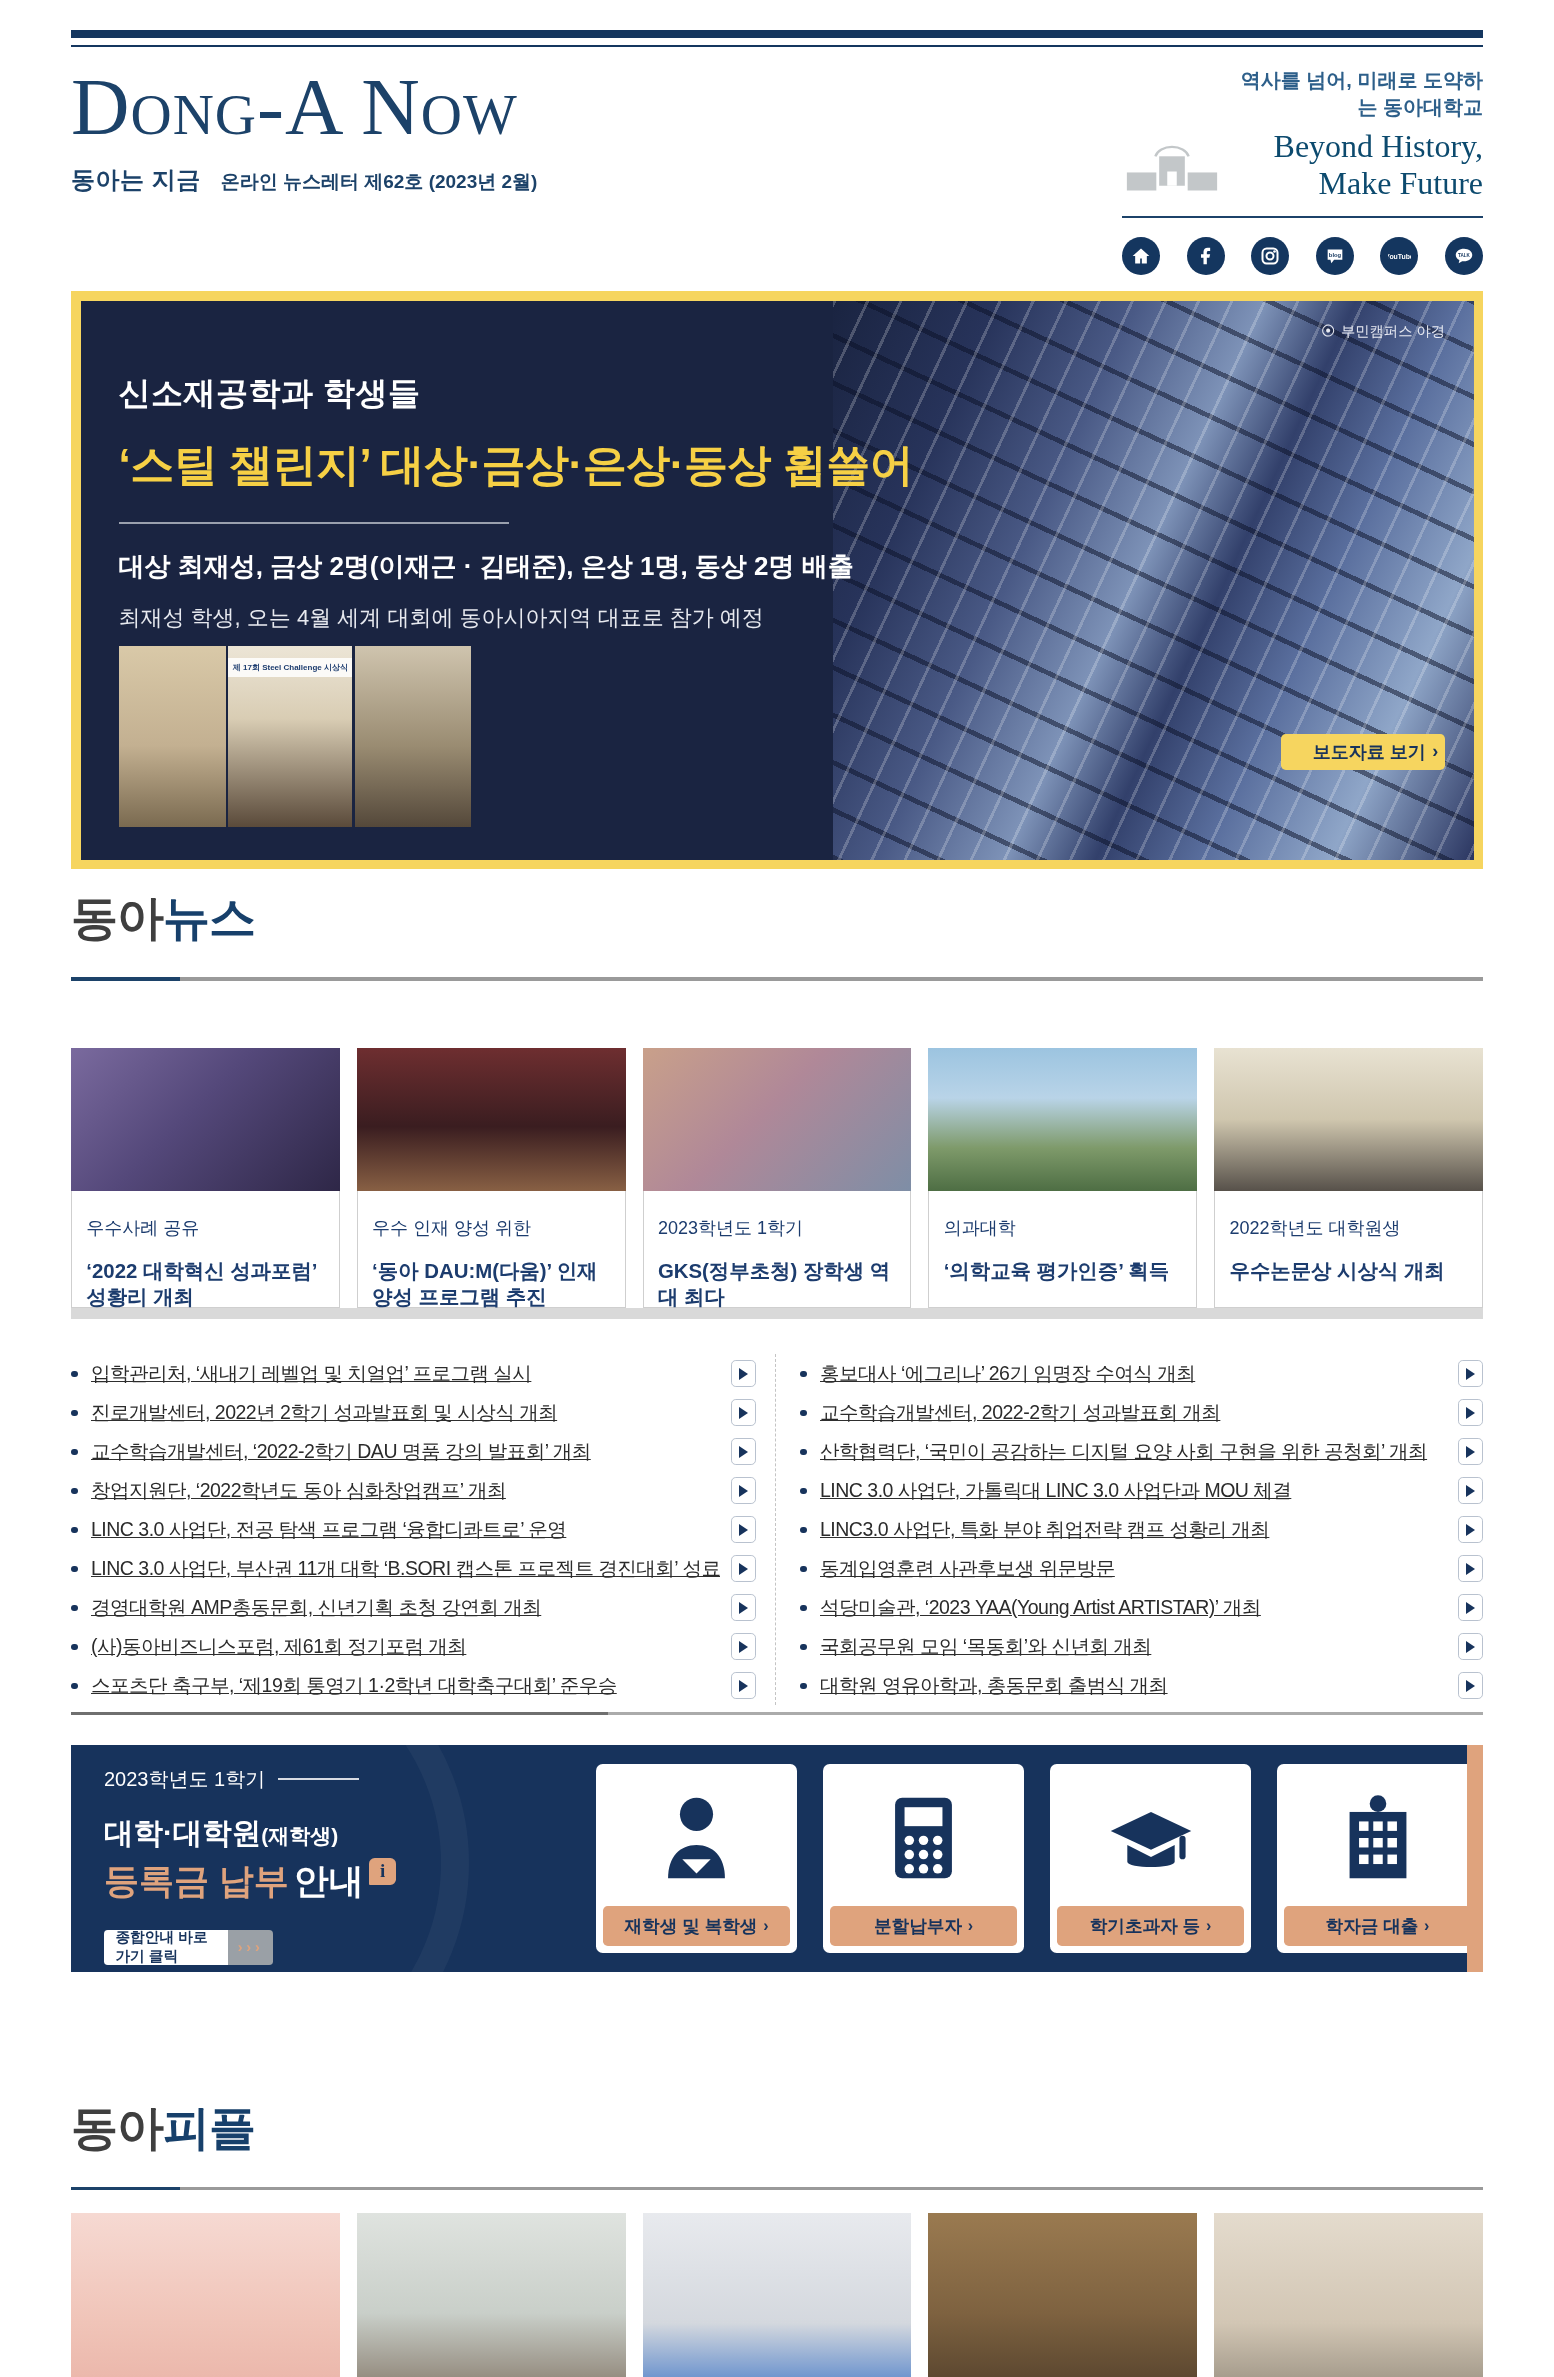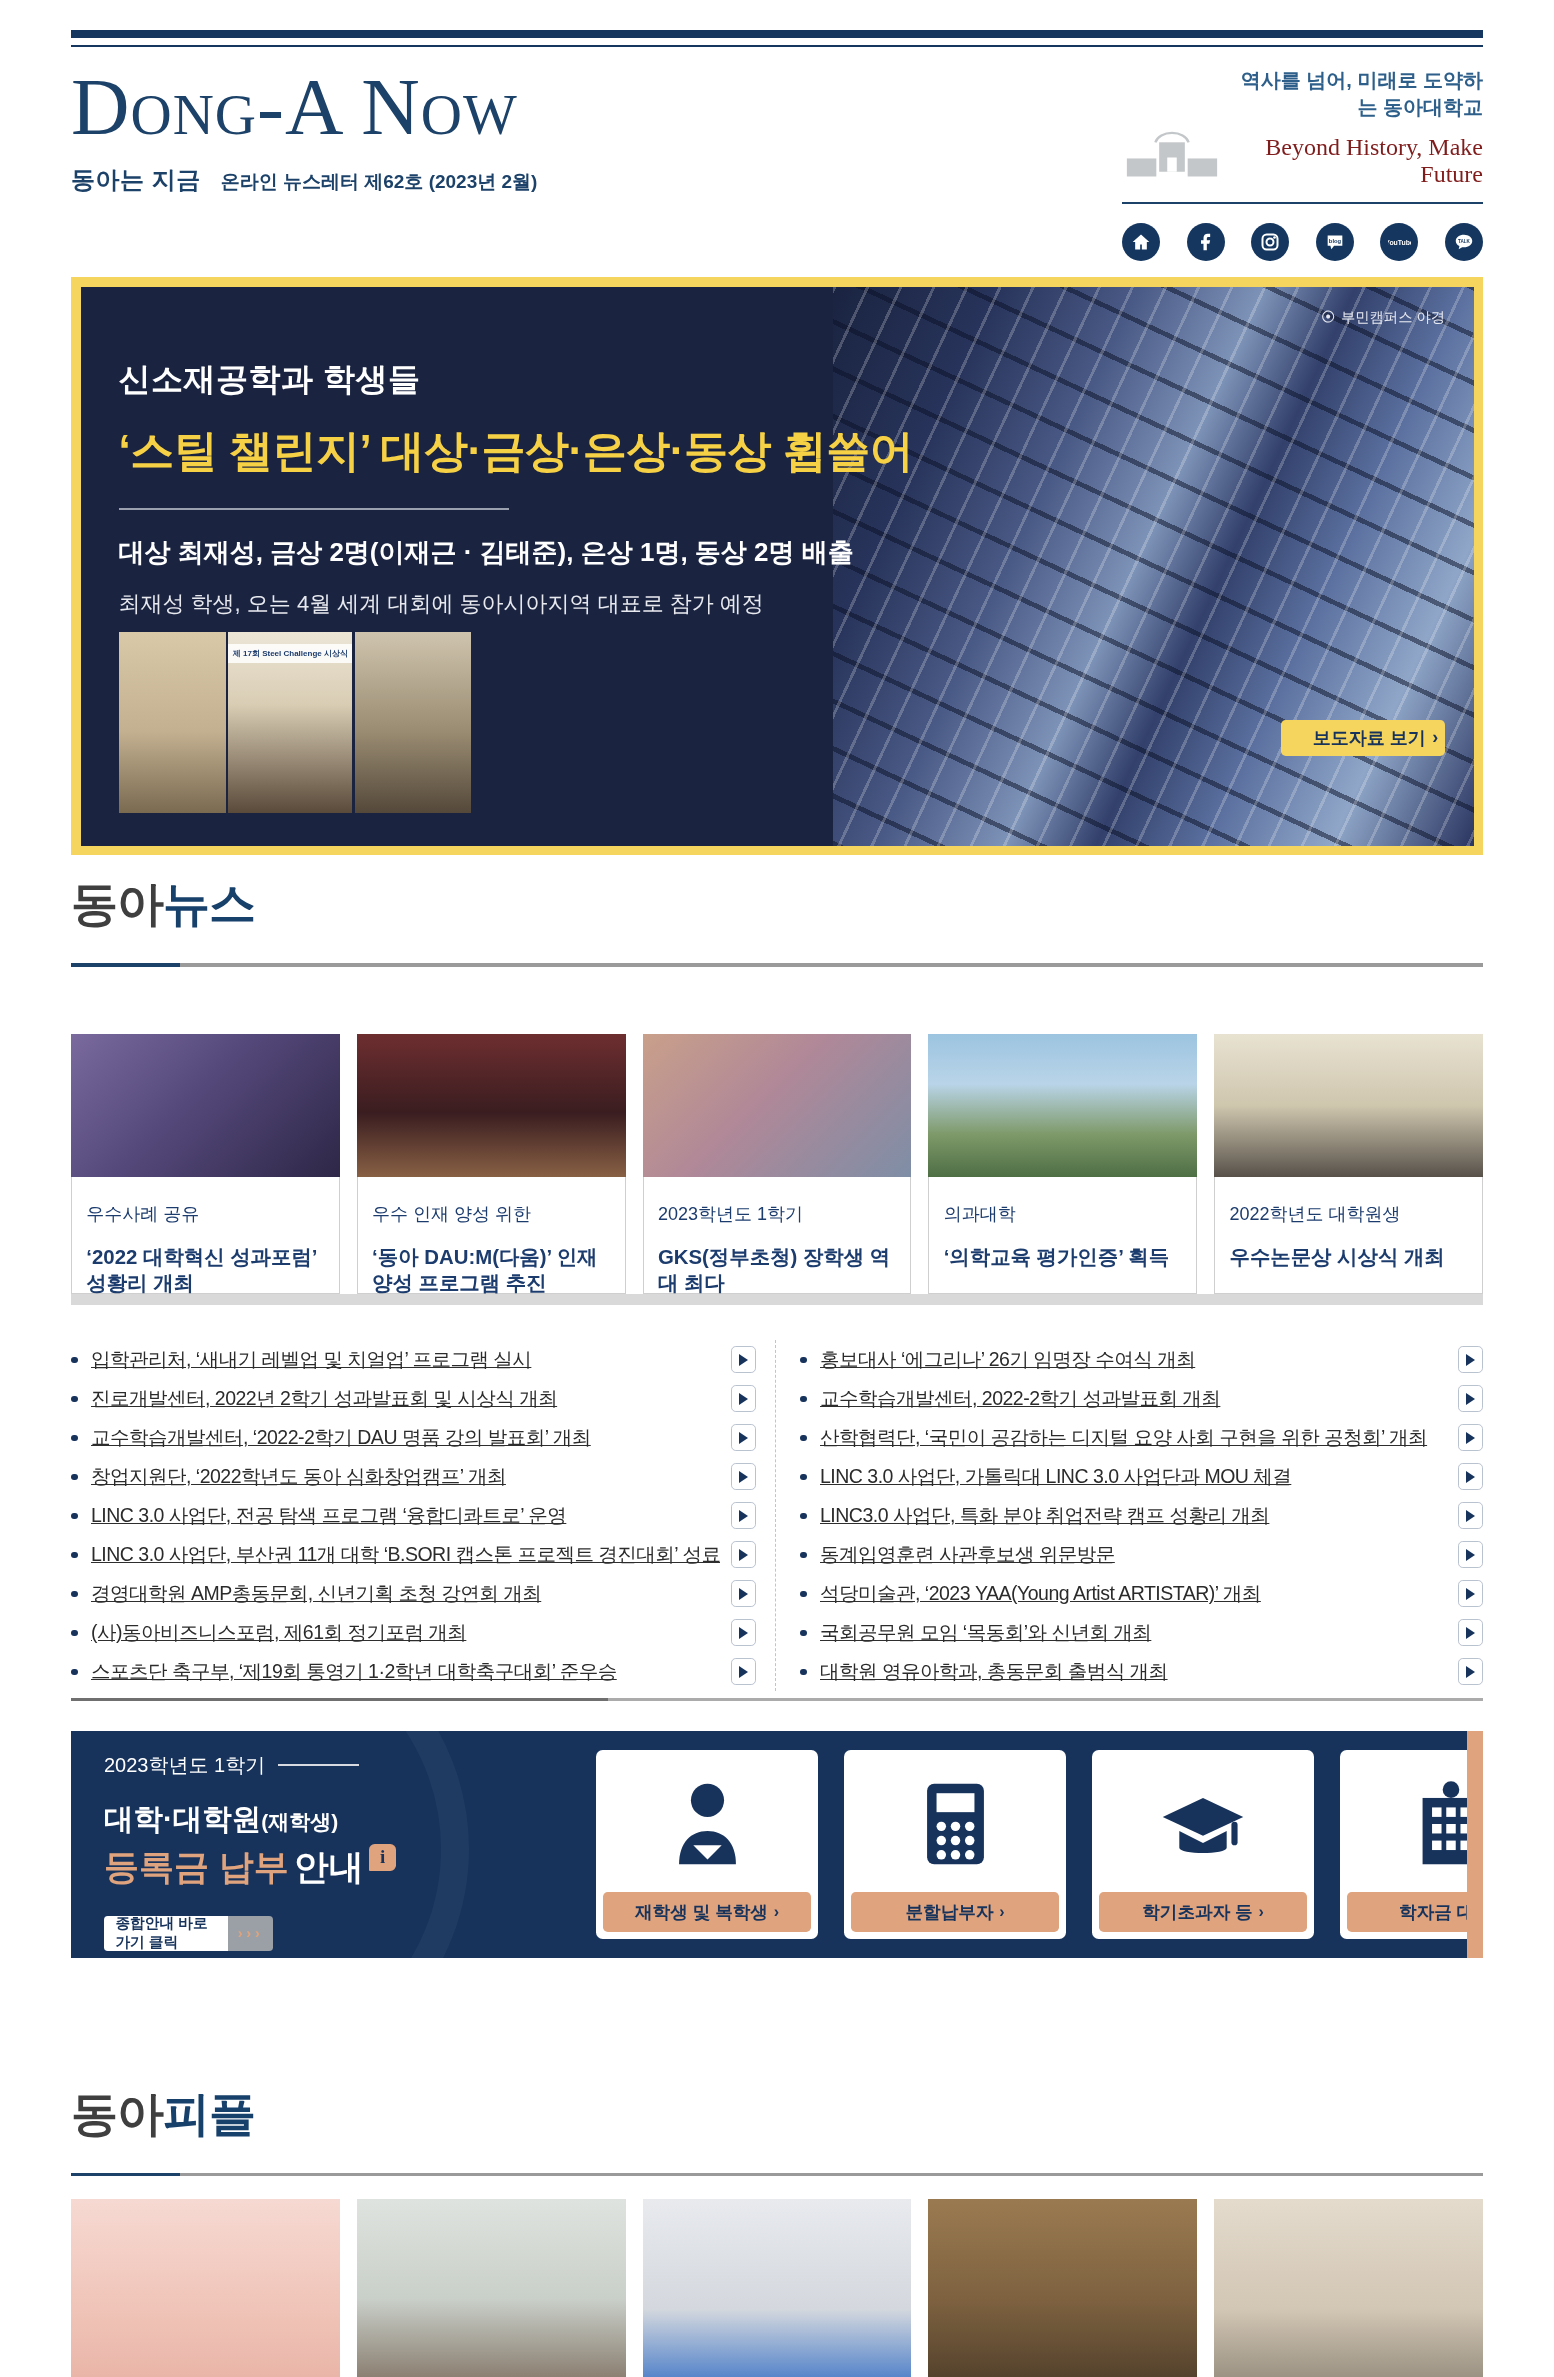--- a/index.html
+++ b/index.html
@@ -11,21 +11,21 @@
   .head-row{display:flex;justify-content:space-between;align-items:flex-start;margin-top:20px;}
   .brand-logo{font-family:"Liberation Serif",serif;font-variant:small-caps;font-size:81px;line-height:1.0;color:#1c4269;letter-spacing:1px;}
   .brand-sub{margin-top:16px;display:flex;align-items:baseline;gap:20px;}
   .brand-sub .kr{font-size:24px;font-weight:bold;color:#1c4269;letter-spacing:0.5px;}
   .brand-sub .issue{font-size:19px;font-weight:bold;color:#1c4269;}
   .head-right{width:361px;}
   .slogan-row{display:flex;align-items:flex-end;justify-content:flex-end;gap:12.4px;}
   .univ-building{flex:0 0 auto;color:#b9bdbf;}
   .slogan-text{text-align:right;}
   .slogan-kr{font-size:20px;font-weight:bold;color:#2d5f8a;}
-  .slogan-en{font-family:"Liberation Serif",serif;font-size:24px;color:#7f1d1d;margin-top:13px;}
+  .slogan-en{font-family:"Liberation Serif",serif;font-size:32px;color:#0c4a6e;margin-top:7px;}
   .slogan-rule{height:1.9px;background:#1c4269;margin-top:14.3px;}
   .sns-row{display:flex;justify-content:space-between;margin-top:19px;}
   .sns-circle{width:38px;height:38px;border-radius:50%;background:#14365f;display:flex;align-items:center;justify-content:center;color:#fff;}
   .sns-circle svg{display:block;}
   
   .hero{margin:16px 71px 0 71px;height:578px;background:#f6d55f;padding:9.5px;box-sizing:border-box;}
   .hero-inner{position:relative;height:100%;background:#1a2441;overflow:hidden;}
   .hero-photo-bg{position:absolute;top:0;right:0;width:46%;height:100%;
     background:linear-gradient(115deg,#1a2441 0%,#27335a 18%,#4a5a86 34%,#7e93b8 48%,#32406b 58%,#5a6f9e 70%,#8fa6c8 84%,#2a3560 100%);}
   .hero-photo-bg:before{content:"";position:absolute;inset:0;
@@ -87,21 +87,21 @@
   .tu-target{margin-top:21px;font-size:29.5px;font-weight:bold;color:#ffffff;}
   .tu-target .sub{font-size:21px;font-weight:bold;}
   .tu-title{margin-top:4px;font-size:35px;font-weight:800;display:flex;align-items:flex-start;gap:5px;}
   .tu-title .accent{color:#dfa37d;}
   .tu-title .rest{color:#ffffff;}
   .tu-info{width:27.6px;height:27.6px;background:#dfa37d;border-radius:5.7px 5.7px 5.7px 1px;color:#17335c;font-size:19px;font-weight:800;display:flex;align-items:center;justify-content:center;font-family:"Liberation Serif",serif;}
   .tu-cta{margin-top:25px;width:169px;height:35px;display:flex;border-radius:3.8px;overflow:hidden;cursor:pointer;}
   .tu-cta .lbl{background:#ffffff;color:#17335c;font-size:14.7px;font-weight:bold;display:flex;align-items:center;padding:0 11.4px;}
   .tu-cta .arr{background:#9aa0a6;color:#dfa37d;font-size:14.3px;font-weight:bold;display:flex;align-items:center;padding:0 9.5px;letter-spacing:3.8px;}
   .tu-cards{position:absolute;left:525px;top:19px;display:flex;gap:26px;}
-  .tu-card{width:222px;height:189px;background:#ffffff;border-radius:6.7px;position:relative;display:flex;align-items:flex-start;justify-content:center;cursor:pointer;}
+  .tu-card{width:201px;height:189px;background:#ffffff;border-radius:6.7px;position:relative;display:flex;align-items:flex-start;justify-content:center;cursor:pointer;}
   .tu-card svg{margin-top:29.5px;}
   .tu-label{position:absolute;left:6.7px;right:6.7px;bottom:6.7px;height:40px;background:#dfa37d;border-radius:4.8px;display:flex;align-items:center;justify-content:center;gap:5.7px;font-size:17.6px;font-weight:bold;color:#17335c;}
   .tu-label .chev{font-size:16px;}
   
   .people-card{width:269px;cursor:pointer;}
   .people-photo{height:200px;}
   .pp1{background:linear-gradient(180deg,#f6d9d2 0%,#f0c4b8 55%,#e8b0a4 100%);}
   .pp2{background:linear-gradient(180deg,#dfe3df 0%,#c9cfc9 50%,#7a6a5a 100%);}
   .pp3{background:linear-gradient(180deg,#e8eaee 0%,#d4d8de 55%,#2f6bc4 100%);}
   .pp4{background:linear-gradient(180deg,#9a7a50 0%,#7e6240 50%,#4a3a28 100%);}

